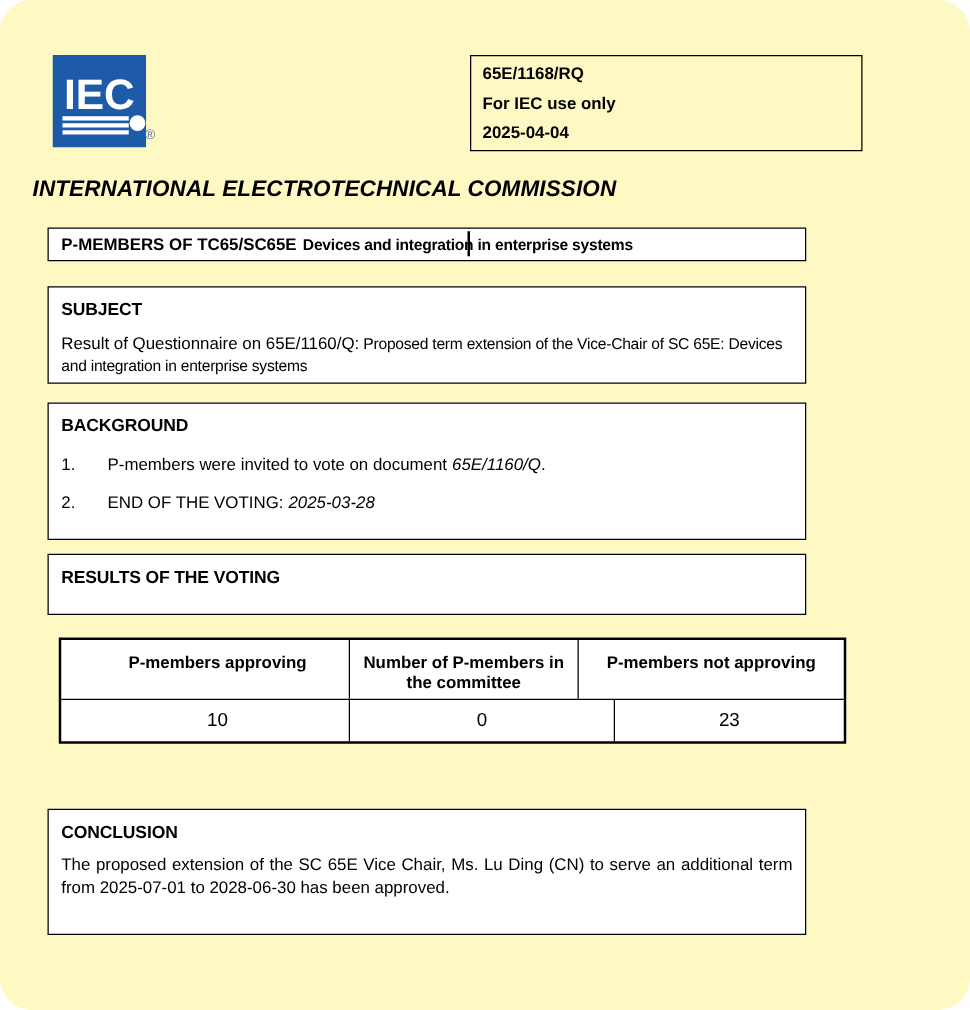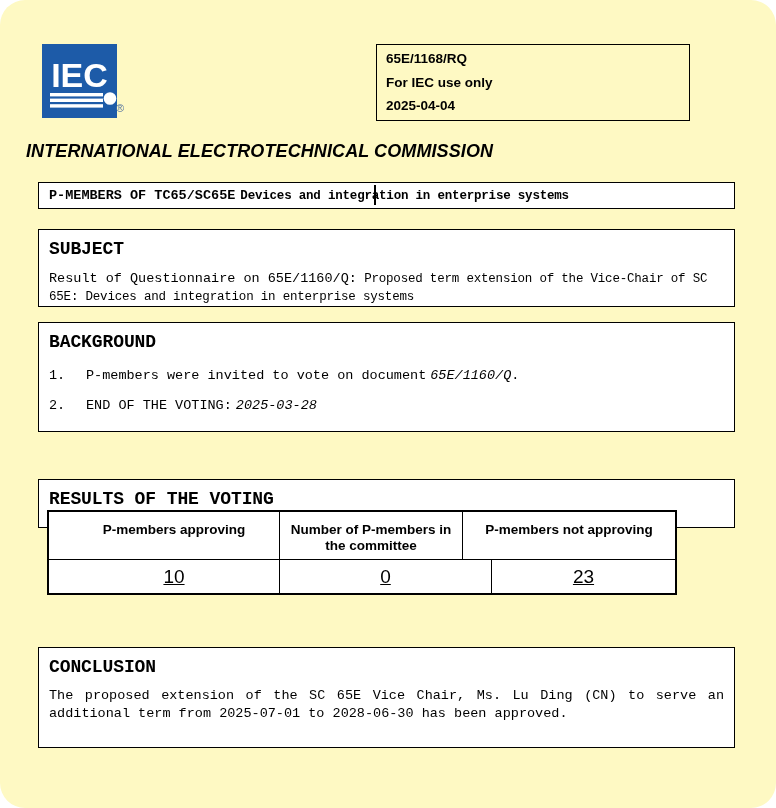--- a/index.html
+++ b/index.html
@@ -28,44 +28,44 @@
     font-weight: bold; font-size: 13.5px;
   }
   .doc-box .right { }
   .doc-box .left  { text-align: left; }
   .org-title {
     position: absolute; left: 26px; top: 141px;
     font-size: 18px; font-weight: bold; letter-spacing: 0.1px; font-style: italic;
   }
   
   .box {
-    position: absolute; left: 38px; width: 697px;
-    border: 1px solid #000; background: #fff; font-family: Liberation Mono, monospace;
+    position: absolute; left: 38px; width: 607px;
+    border: 1px solid #000; background: #fff;
   }
-  .box-title { font-size: 18px; font-weight: bold; letter-spacing: -0.1px; }
+  .box-title { font-size: 14px; font-weight: bold; letter-spacing: -0.1px; }
   .members-box {
     top: 182px; height: 27px;
     display: flex; align-items: center; padding: 0 10px;
     font-weight: bold;
   }
   .members-box .main { font-size: 13.5px; white-space: pre; }
   .members-box .detail { font-size: 12.5px; letter-spacing: -0.2px; margin-left: 5px; }
   .caret { position: absolute; left: 374px; top: 185px; width: 2px; height: 20px; background: #000; }
 
   .subject-box { top: 229px; height: 78px; padding: 9px 10px; }
   .subject-text { margin-top: 11px; font-size: 13.5px; line-height: 17px; }
   .subject-text .detail { font-size: 12.5px; letter-spacing: -0.2px; }
 
   .background-box { top: 322px; height: 110px; padding: 9px 10px; }
   .bg-item { display: flex; margin-top: 16px; font-size: 13.5px; }
   .bg-item + .bg-item { margin-top: 15px; }
   .bg-num { width: 37px; flex: 0 0 37px; }
   .bg-ital { font-style: italic; margin-left: 4px; }
 
-  .results-box { top: 443px; height: 49px; padding: 9px 10px; margin-top: 36px; }
+  .results-box { top: 443px; height: 49px; padding: 9px 10px; }
 
   
   .vote-table {
     position: absolute; left: 47px; top: 510px; width: 630px;
     border: 2px solid #000; background: #fff;
   }
   .vt-row { display: flex; }
   .vt-row.head { border-bottom: 1px solid #000; }
   .vt-cell {
     border-right: 1px solid #000;
@@ -73,21 +73,21 @@
   }
   .vt-cell:last-child { border-right: none; }
   .vt-c1 { flex: 0 0 211px; margin-left: 20px; }
   .vt-c2 { flex: 0 0 212px; }
   .vt-c3 { flex: 1 1 auto; }
   .vt-row.head .vt-cell {
     height: 47px; align-items: flex-start; padding: 10px 8px 0 8px;
     font-weight: bold; font-size: 13.5px; line-height: 16px;
   }
   .vt-row.vals .vt-cell {
-    height: 33px; align-items: center; font-size: 19px; text-decoration: underline;
+    height: 33px; align-items: center; font-size: 15px;
   }
 
   .conclusion-box { top: 647px; height: 101px; padding: 9px 10px; }
   .conclusion-text {
     margin-top: 10px; font-size: 13.5px; line-height: 18px;
     text-align: justify;
   }
 </style>
 </head>
 <body>

